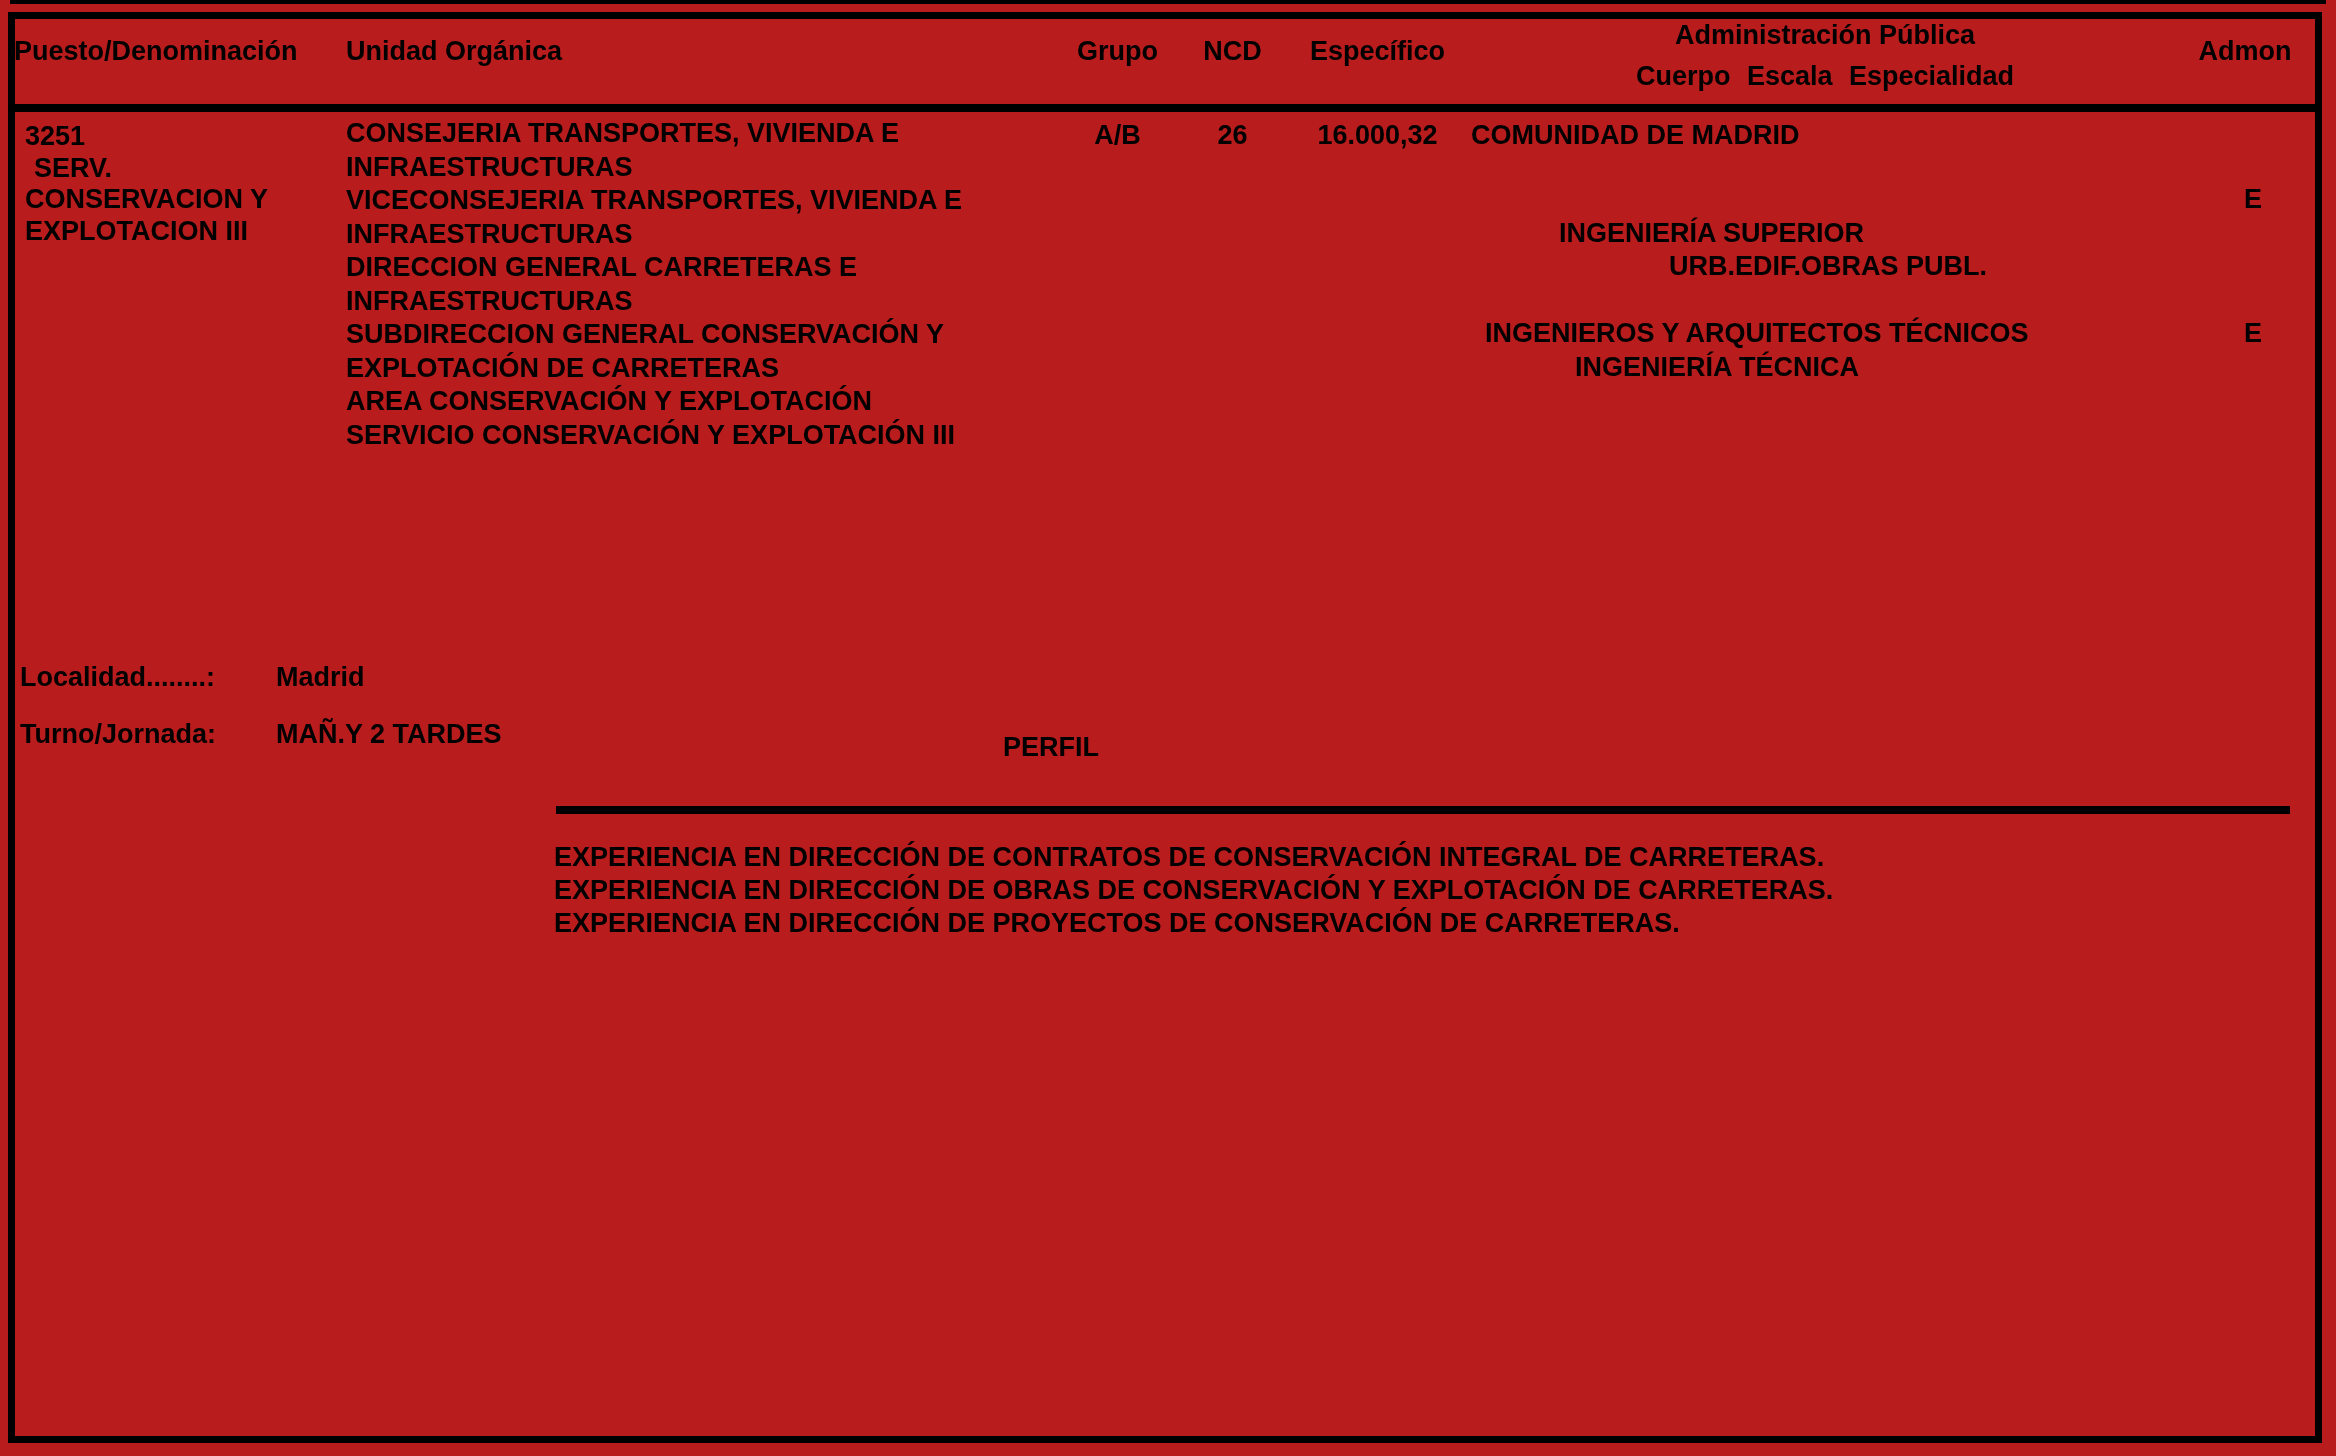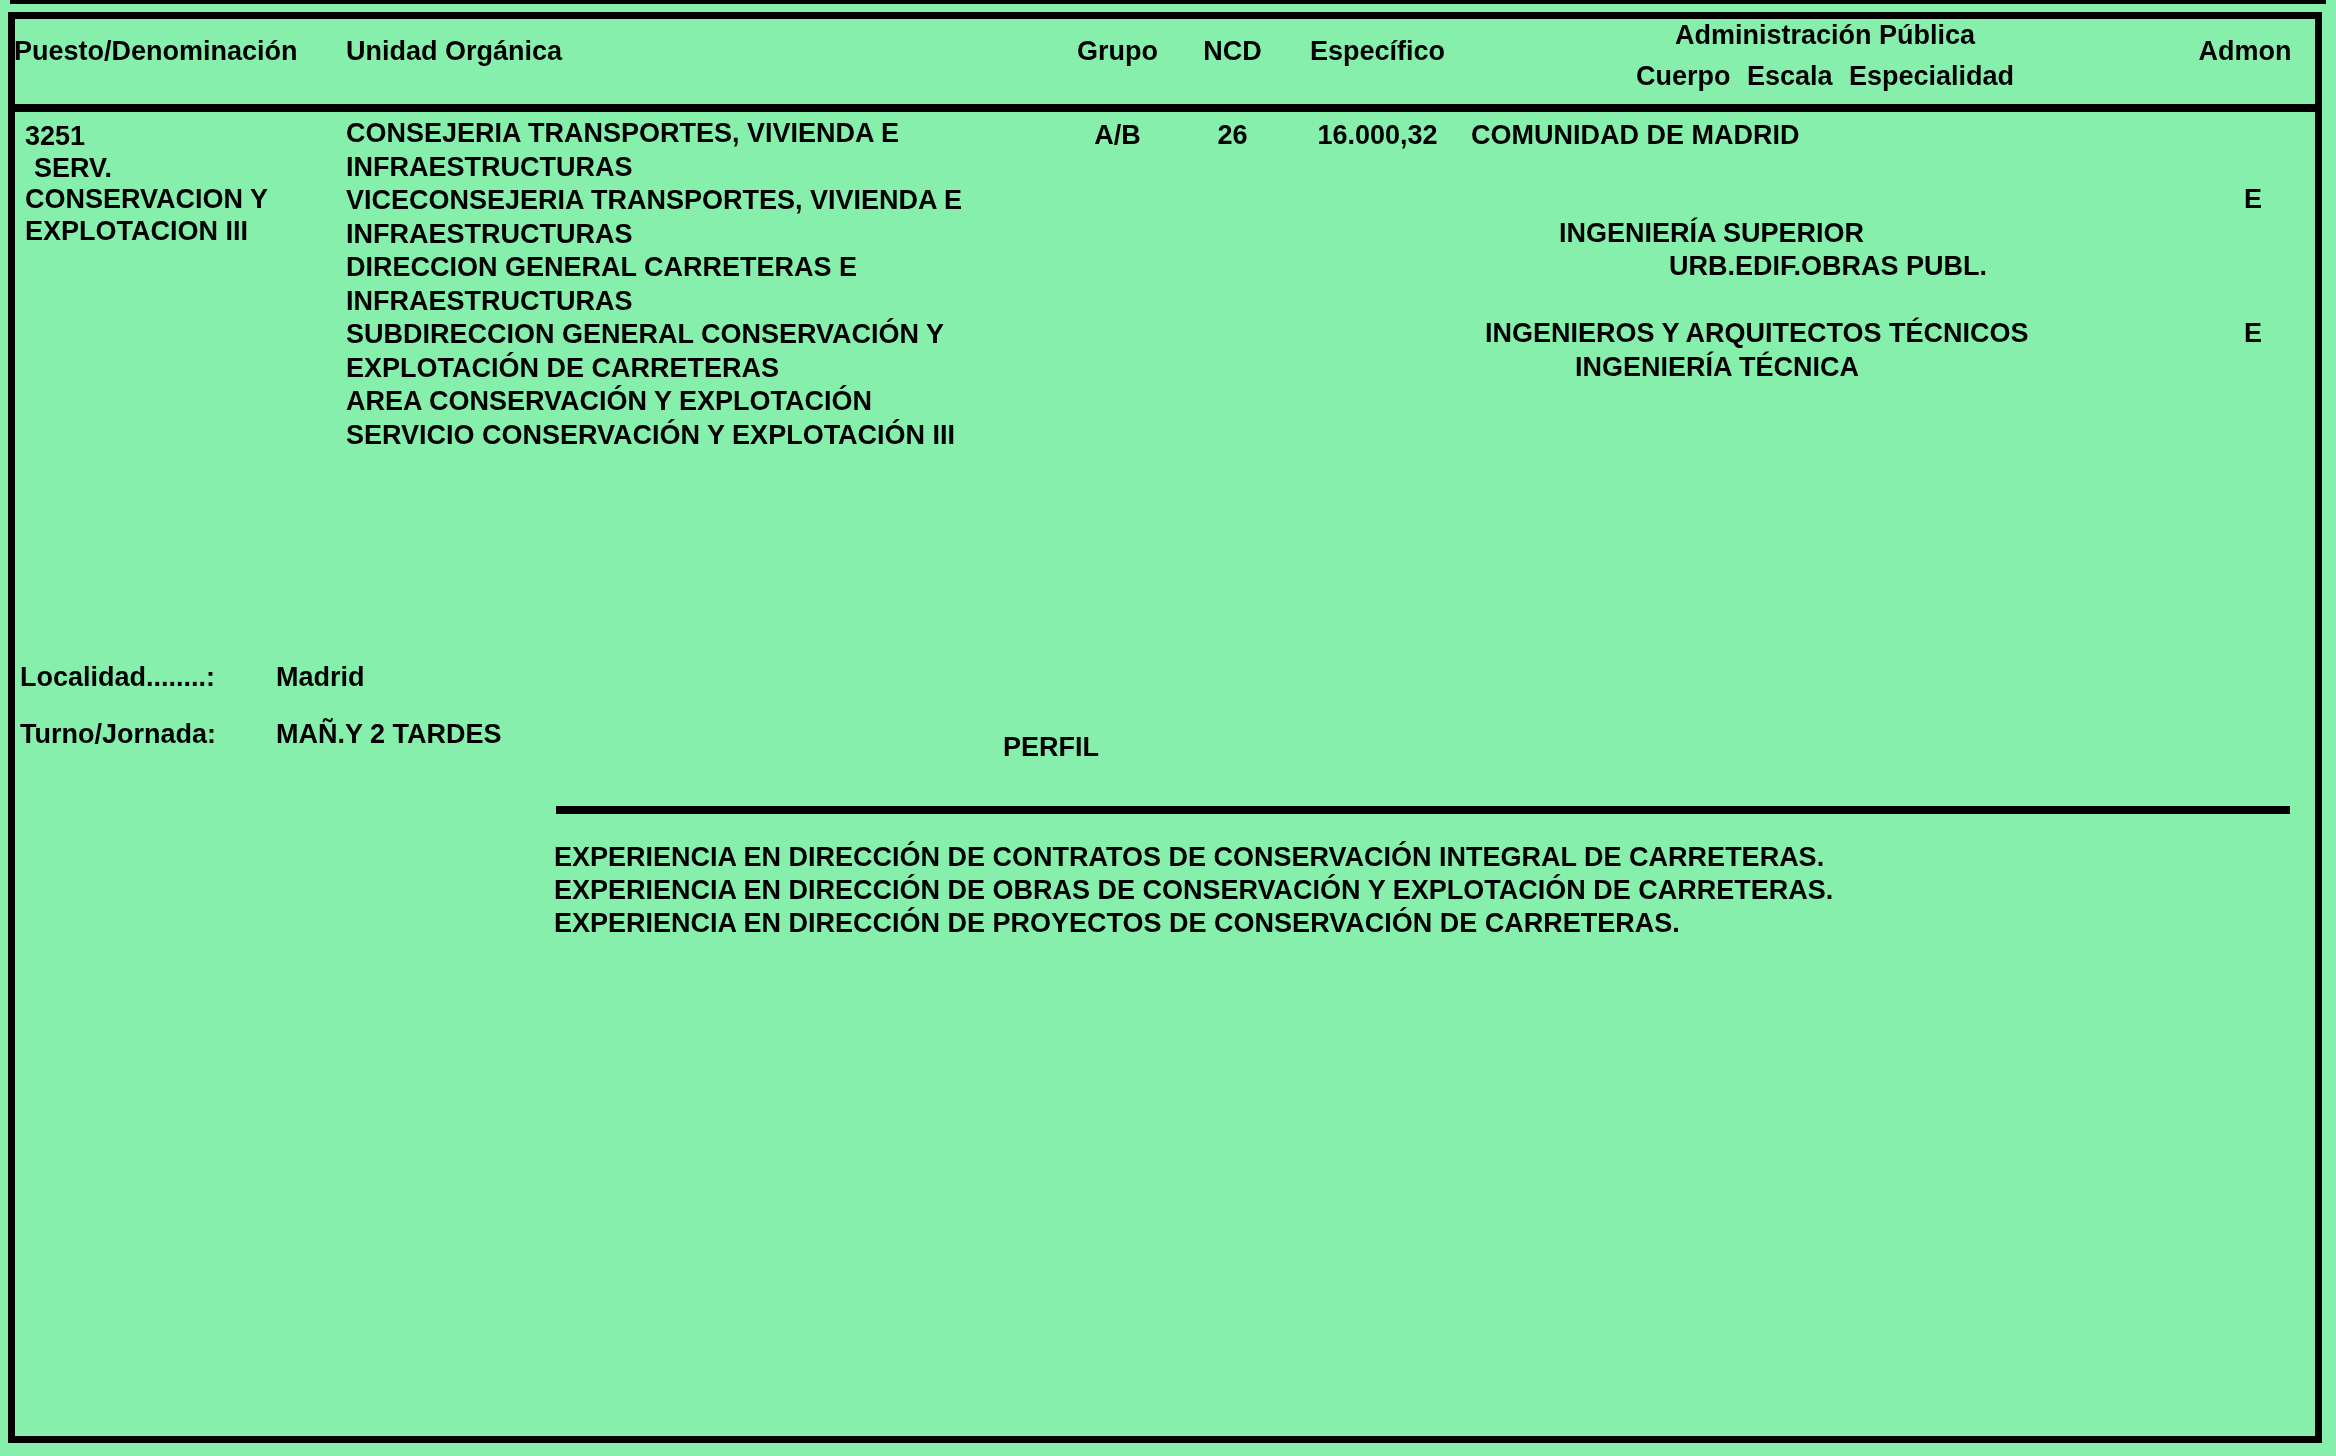--- a/index.html
+++ b/index.html
@@ -1,19 +1,19 @@
 <!DOCTYPE html>
 <html><head>
 <meta charset="utf-8">
 <style>
   html,body{margin:0;padding:0;background:#fff;}
   .page{
     position:relative;
     width:2336px;height:1456px;
-    background:#86efac;
+    background:#b91c1c;
     overflow:hidden;
     font-family:"Liberation Sans","DejaVu Sans",sans-serif;
     font-weight:bold;
     font-size:27px;
     color:#000;
   }
   .abs{position:absolute;white-space:nowrap;}
   .ctr{text-align:center;}
   .rule{position:absolute;background:#000;}
   .frame{

